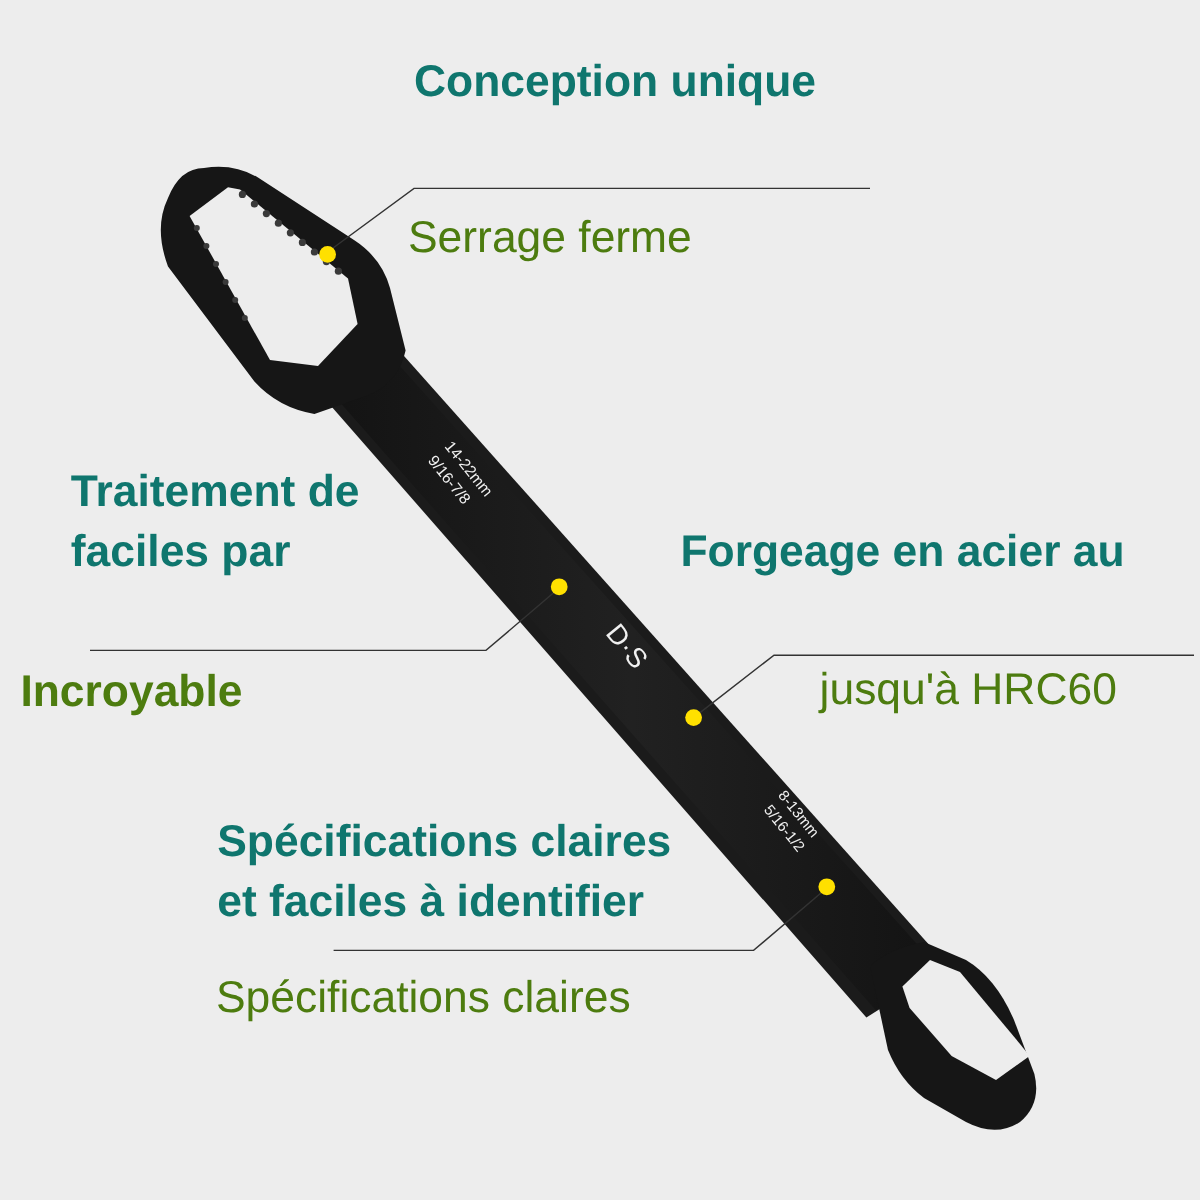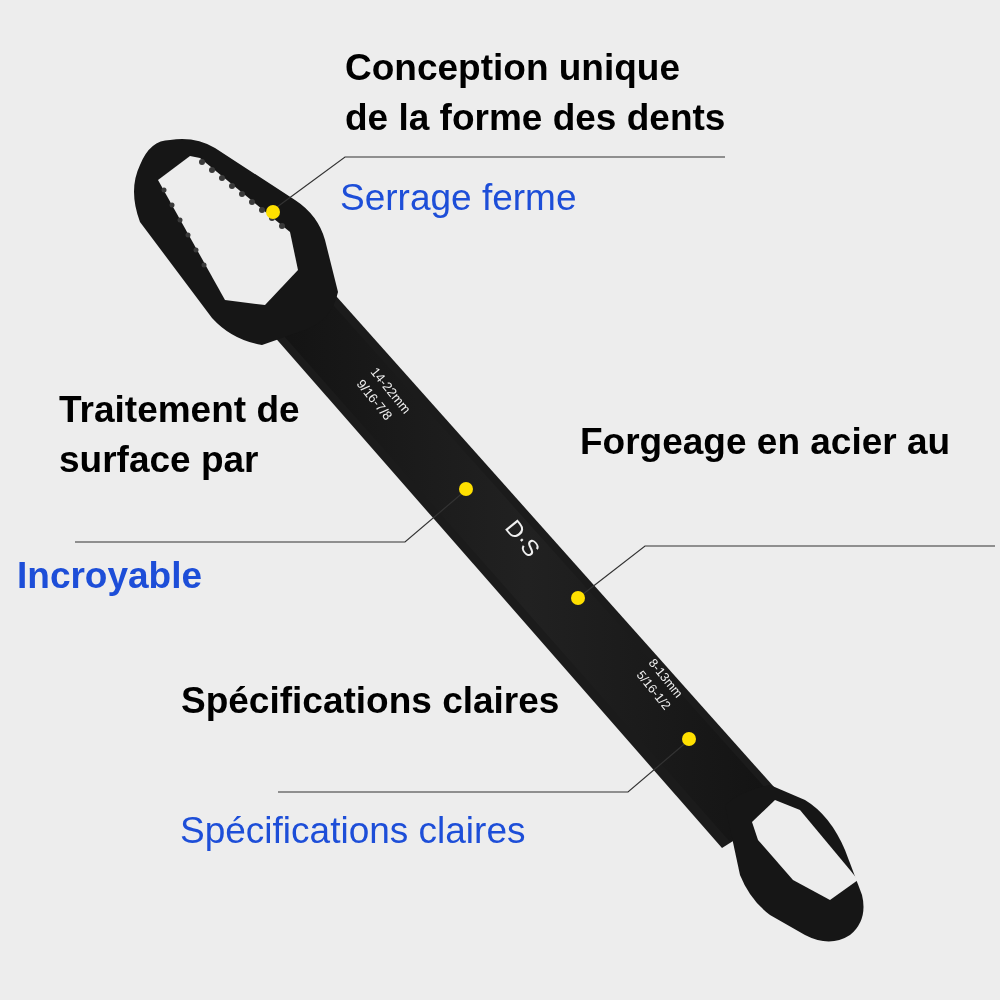--- a/index.html
+++ b/index.html
@@ -5,24 +5,24 @@
     html, body { margin: 0; padding: 0; }
     body {
       width: 1000px; height: 1000px; position: relative; overflow: hidden;
       background: #ededed;
       font-family: "Liberation Sans", "DejaVu Sans", sans-serif;
       color: #111;
     }
     .wrench-svg { position: absolute; left: 0; top: 0; width: 1000px; height: 1000px; }
     .label { position: absolute; white-space: nowrap; }
     .title {
-      font-weight: bold; font-size: 37px; line-height: 50px; color: #000000;
+      font-weight: bold; font-size: 37px; line-height: 50px; color: #0f766e;
     }
     .sub {
-      font-size: 37px; line-height: 47px; color: #1d4ed8;
+      font-size: 37px; line-height: 47px; color: #4d7c0f;
     }
   </style>
 </head>
 <body>
 
 <svg class="wrench-svg" viewBox="0 0 1000 1000" xmlns="http://www.w3.org/2000/svg">
   <defs>
     <linearGradient id="shaftGrad" x1="0" y1="0" x2="1" y2="0">
       <stop offset="0" stop-color="#0c0c0c"></stop>
       <stop offset="0.5" stop-color="#262626"></stop>
@@ -82,32 +82,33 @@
   <g fill="#ffe000">
     <circle cx="273" cy="212" r="7"></circle>
     <circle cx="466" cy="489" r="7"></circle>
     <circle cx="578" cy="598" r="7"></circle>
     <circle cx="689" cy="739" r="7"></circle>
   </g>
 </svg>
 
 <div class="label title" style="left:345px; top:43px;">
   <div>Conception unique</div>
-  <div>de la forme des dents</div>
 </div>
 <div class="label sub" style="left:340px; top:174px;">Serrage ferme</div>
 
 <div class="label title" style="left:15px; top:385px;margin-left:44px;">
   <div>Traitement de</div>
-  <div>surface par</div>
+  <div>faciles par</div>
 </div>
 <div class="label sub" style="left:17px; top:552px;font-weight:bold;">Incroyable</div>
 
-<div class="label title" style="left:567px; top:417px;margin-left:13px;">
+<div class="label title" style="left:567px; top:435px;">
   <div>Forgeage en acier au</div>
 </div>
 <div class="label sub" style="left:683px; top:551px;">
+  <div>jusqu'à HRC60</div>
 </div>
 
 <div class="label title" style="left:181px; top:676px;">
   <div>Spécifications claires</div>
+  <div>et faciles à identifier</div>
 </div>
 <div class="label sub" style="left:180px; top:807px;">Spécifications claires</div>
 
 </body></html>

